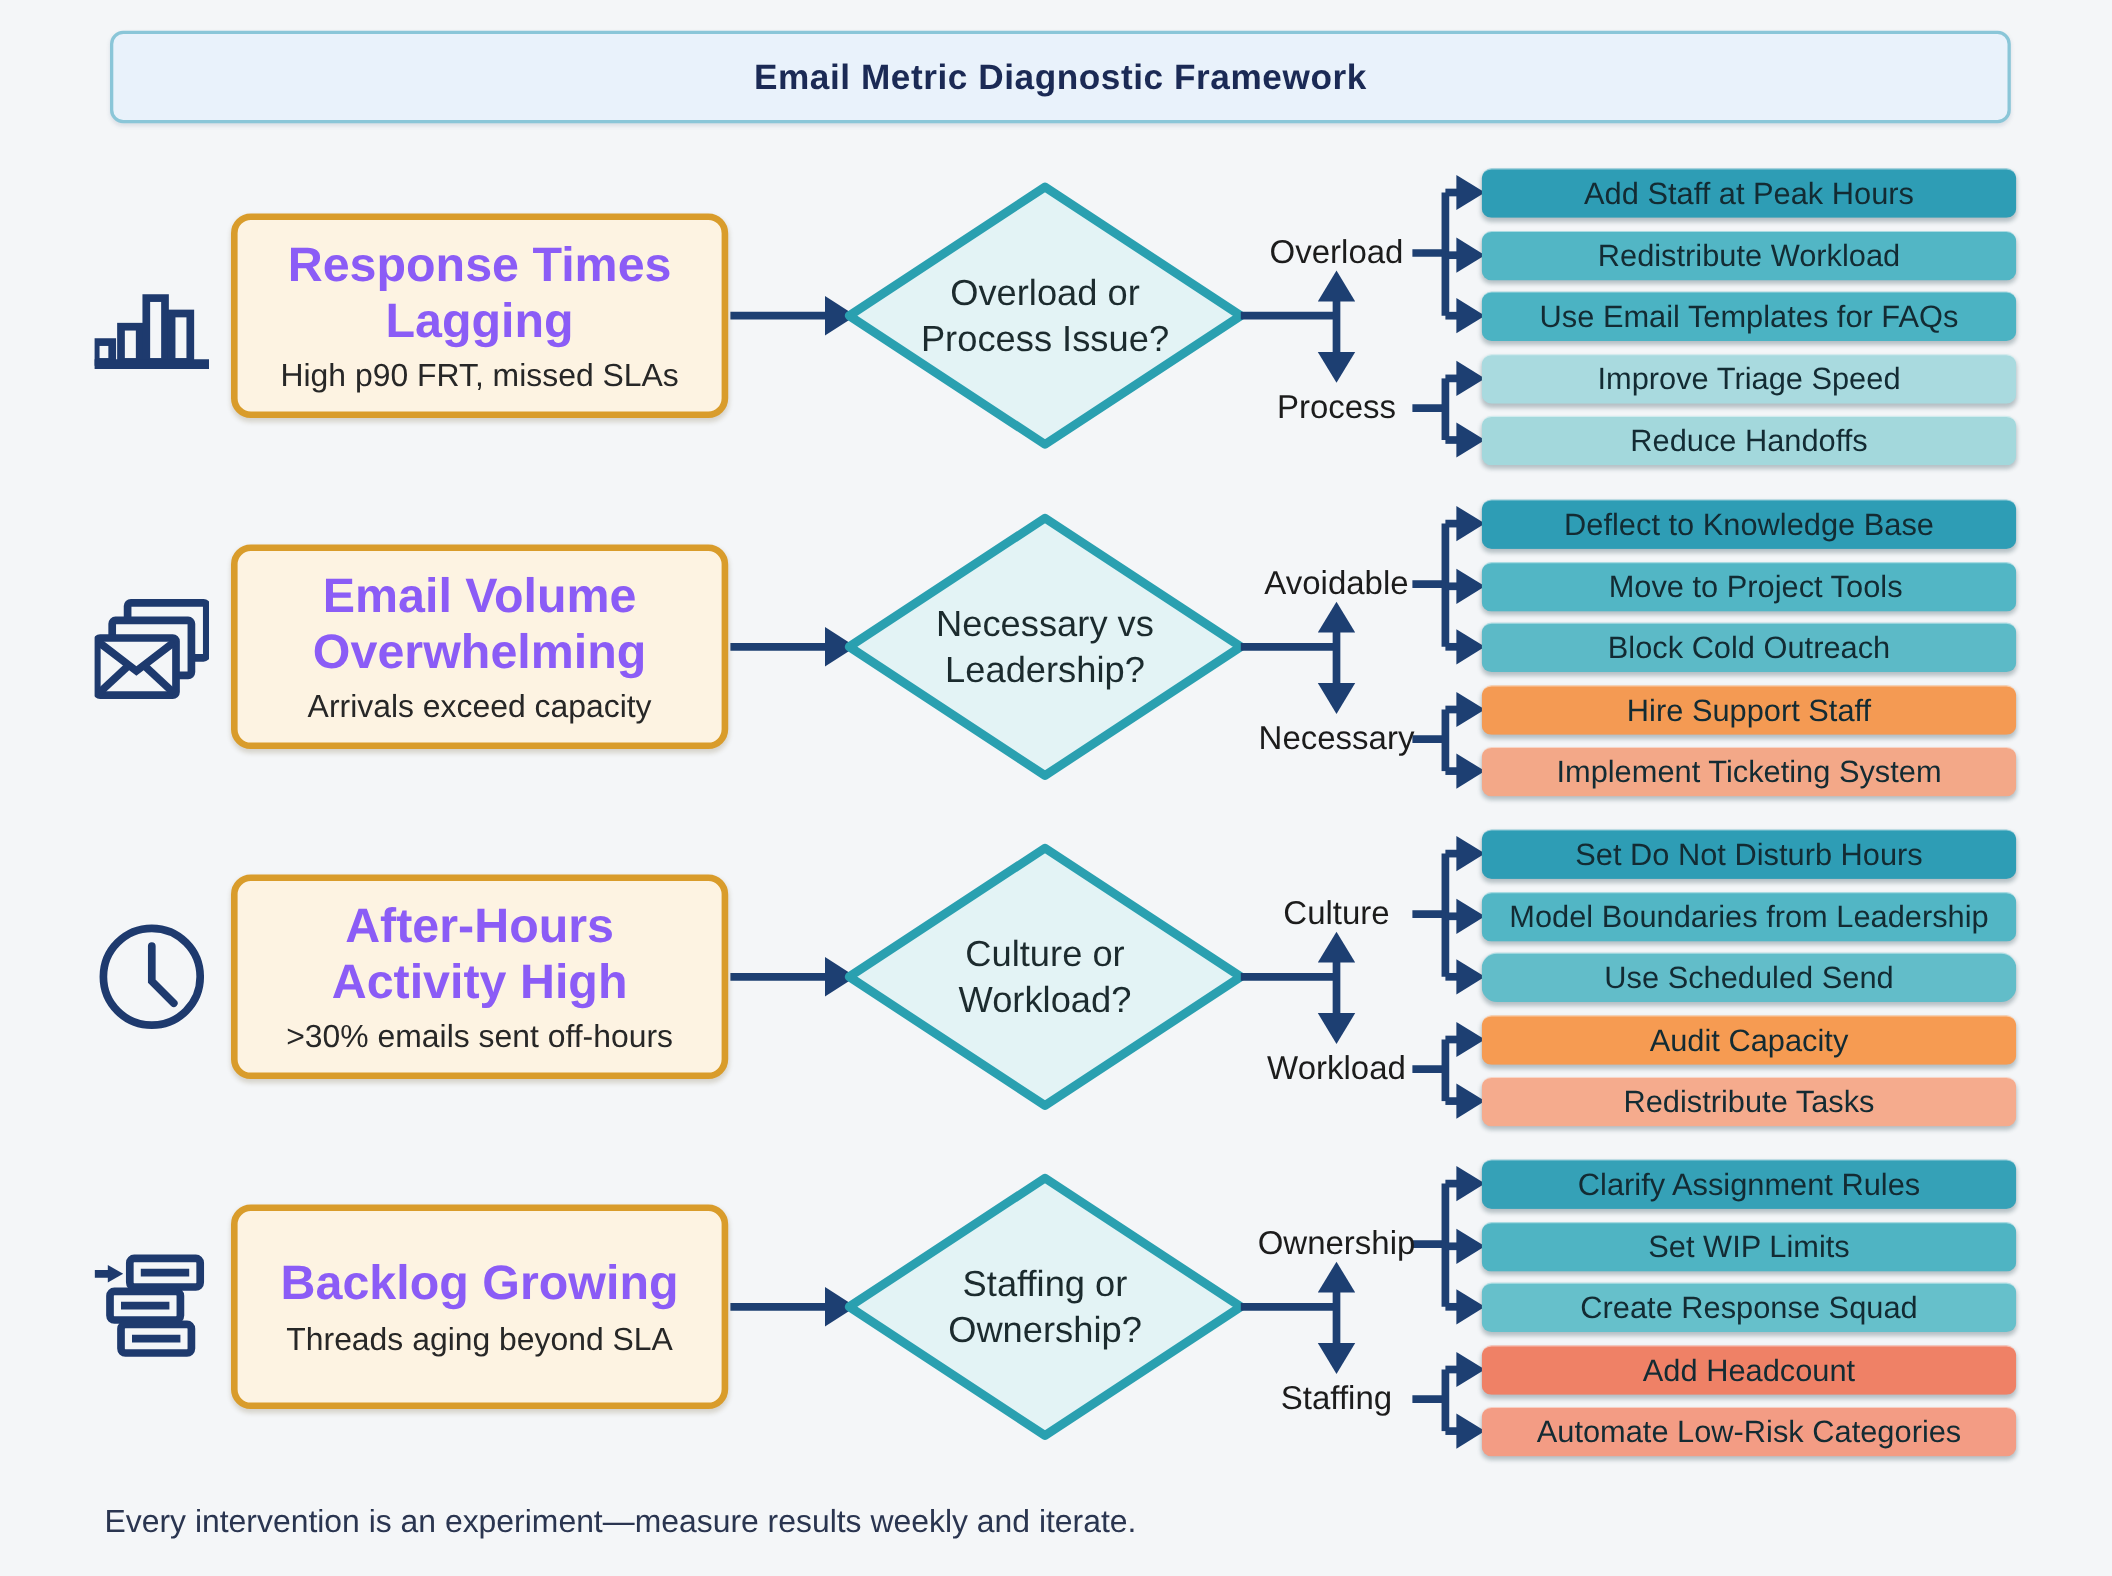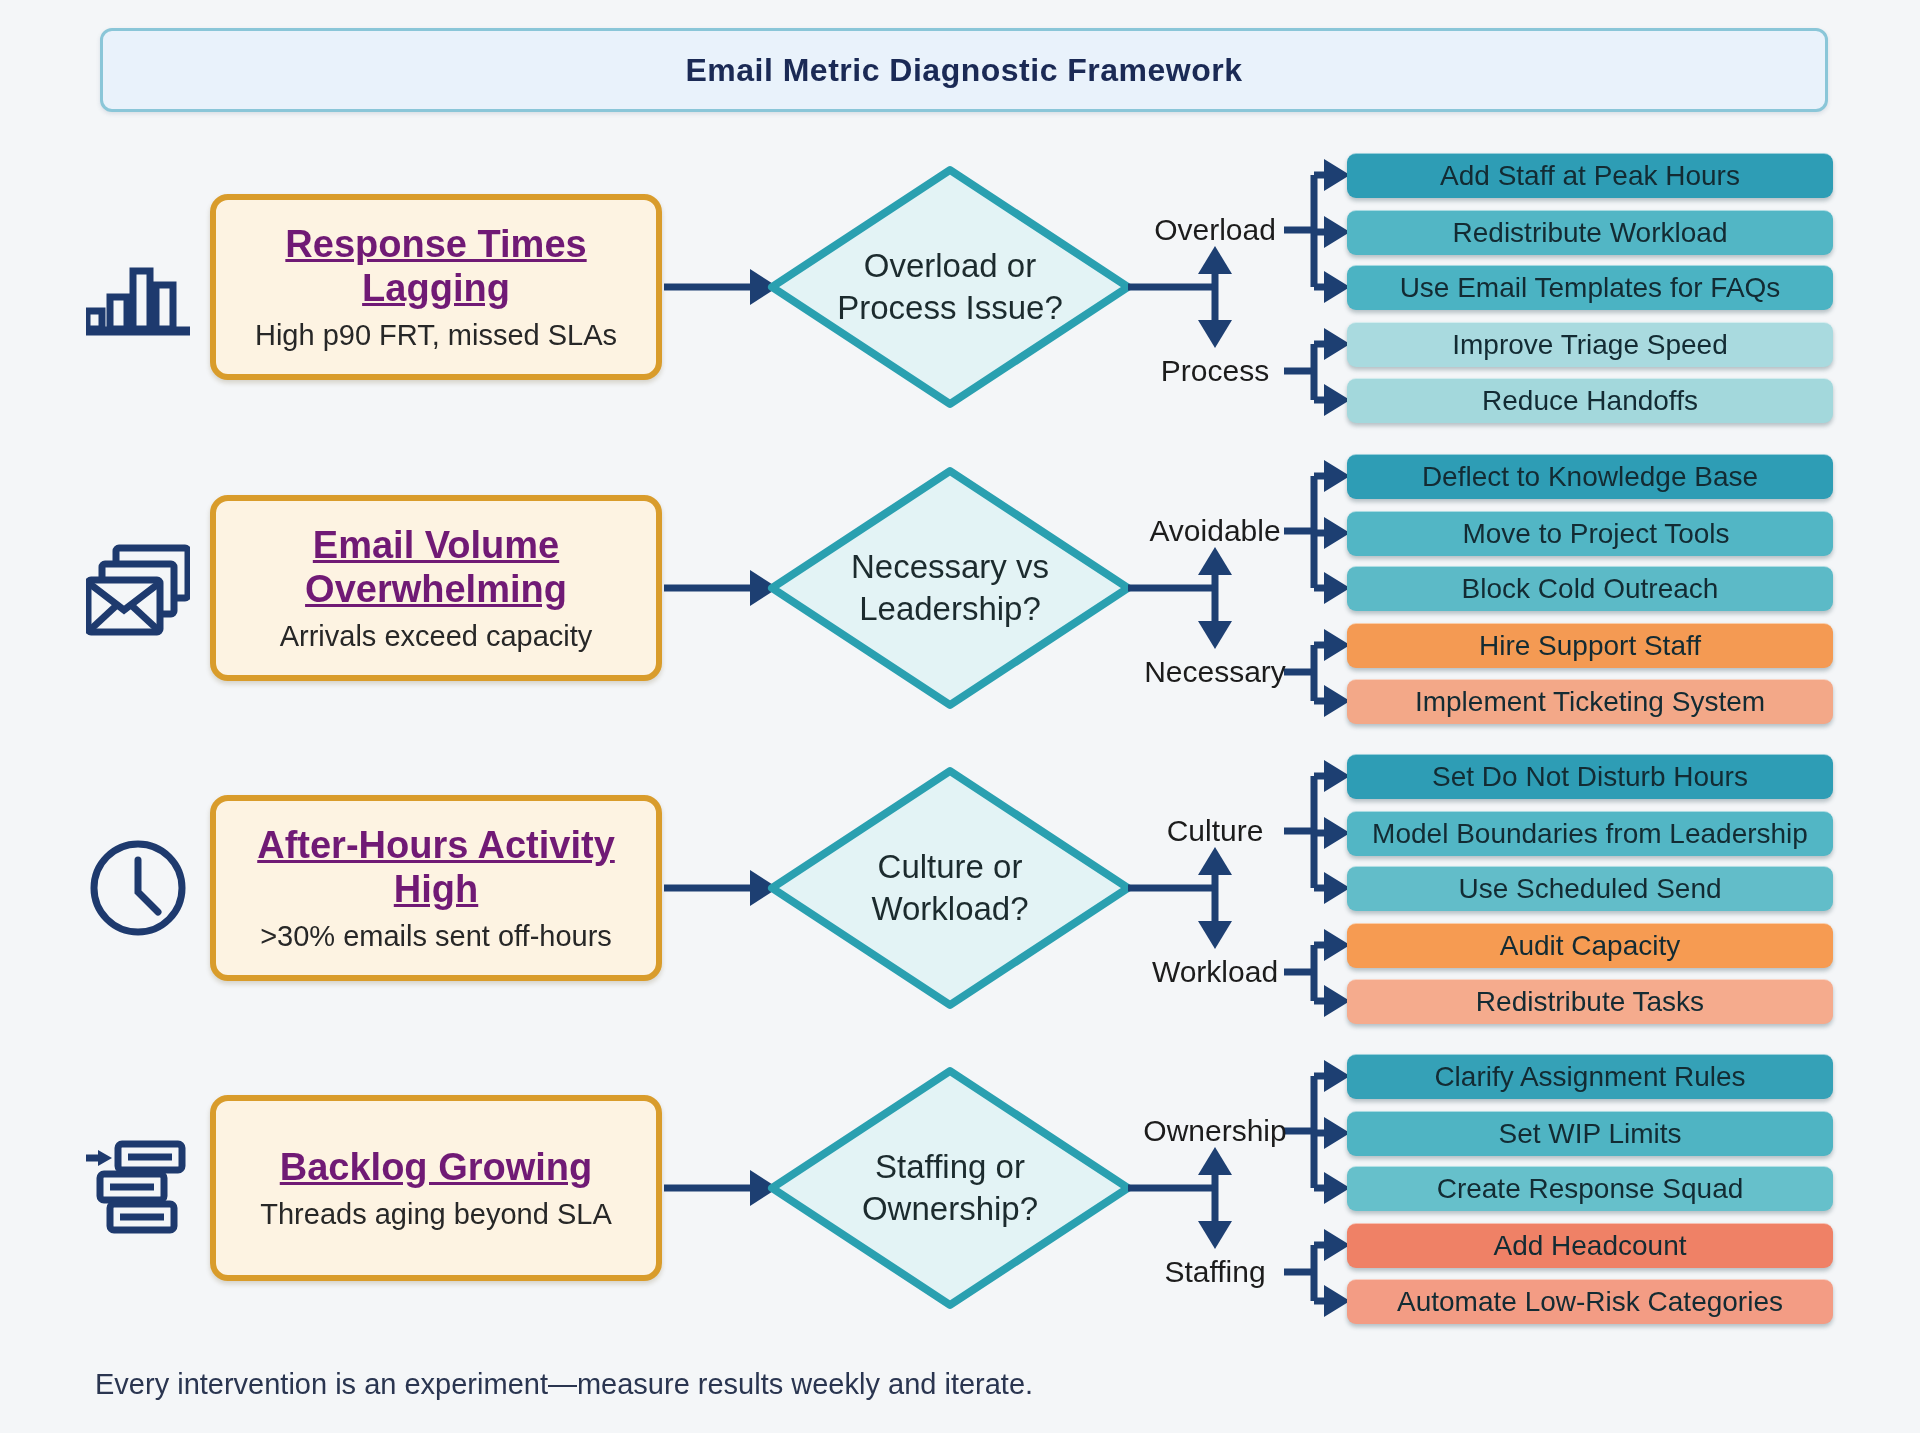--- a/index.html
+++ b/index.html
@@ -18,21 +18,21 @@
   .title-banner h1{
     margin:0;font-size:32px;font-weight:800;color:#1b2a55;letter-spacing:.5px;
   }
   .problem-card{
     position:absolute;left:210px;width:452px;height:186px;box-sizing:border-box;
     background:#fdf3e2;border:6px solid #d99c2b;border-radius:18px;
     display:flex;flex-direction:column;align-items:center;justify-content:center;
     padding:0 18px;text-align:center;
     box-shadow:0 3px 5px rgba(90,70,20,.2);
   }
-  .problem-title{font-size:38px;line-height:1.16;font-weight:800;color:#701a75;text-decoration:underline;}
+  .problem-title{font-size:44px;line-height:1.16;font-weight:800;color:#8b5cf6;}
   .problem-sub{font-size:29px;color:#272727;margin-top:9px;}
   .diamond-label{
     position:absolute;left:800px;width:300px;height:120px;
     display:flex;align-items:center;justify-content:center;text-align:center;
     font-size:33px;line-height:1.28;color:#1c2b2e;white-space:pre-line;
   }
   .branch-label{
     position:absolute;left:1105px;width:220px;height:40px;
     display:flex;align-items:center;justify-content:center;
     font-size:30px;font-weight:500;color:#1c1c1c;
@@ -152,21 +152,21 @@
   <div class="problem-card" style="top:795px">
     <div class="problem-title">After-Hours Activity High</div>
     <div class="problem-sub">&gt;30% emails sent off-hours</div>
   </div>
   <div class="diamond-label" style="top:828px">Culture or
 Workload?</div>
   <div class="branch-label" style="top:811px">Culture</div>
   <div class="branch-label" style="top:952px">Workload</div>
   <div class="action-box" style="top: 754px; background: rgb(46, 157, 181);">Set Do Not Disturb Hours</div>
   <div class="action-box" style="top: 811px; background: rgb(82, 182, 197);">Model Boundaries from Leadership</div>
-  <div class="action-box" style="top: 866px; background: rgb(98, 189, 201);">Use Scheduled Send</div>
+  <div class="action-box" style="top: 866px; background: rgb(98, 189, 201); border-radius: 14px;">Use Scheduled Send</div>
   <div class="action-box" style="top: 923px; background: rgb(246, 155, 82);">Audit Capacity</div>
   <div class="action-box" style="top: 979px; background: rgb(245, 171, 141);">Redistribute Tasks</div>
 
   <svg class="row-icon" style="top:1136px" viewBox="0 0 104 104">
     <g stroke="#1e3a6e" stroke-width="7" fill="none">
       <line x1="0" y1="22" x2="14" y2="22"></line>
       <polygon points="26,22 12,14 12,30" fill="#1e3a6e" stroke="none"></polygon>
       <rect x="32" y="8" width="64" height="26" rx="4"></rect>
       <line x1="42" y1="21" x2="86" y2="21"></line>
       <rect x="14" y="38" width="64" height="26" rx="4"></rect>

